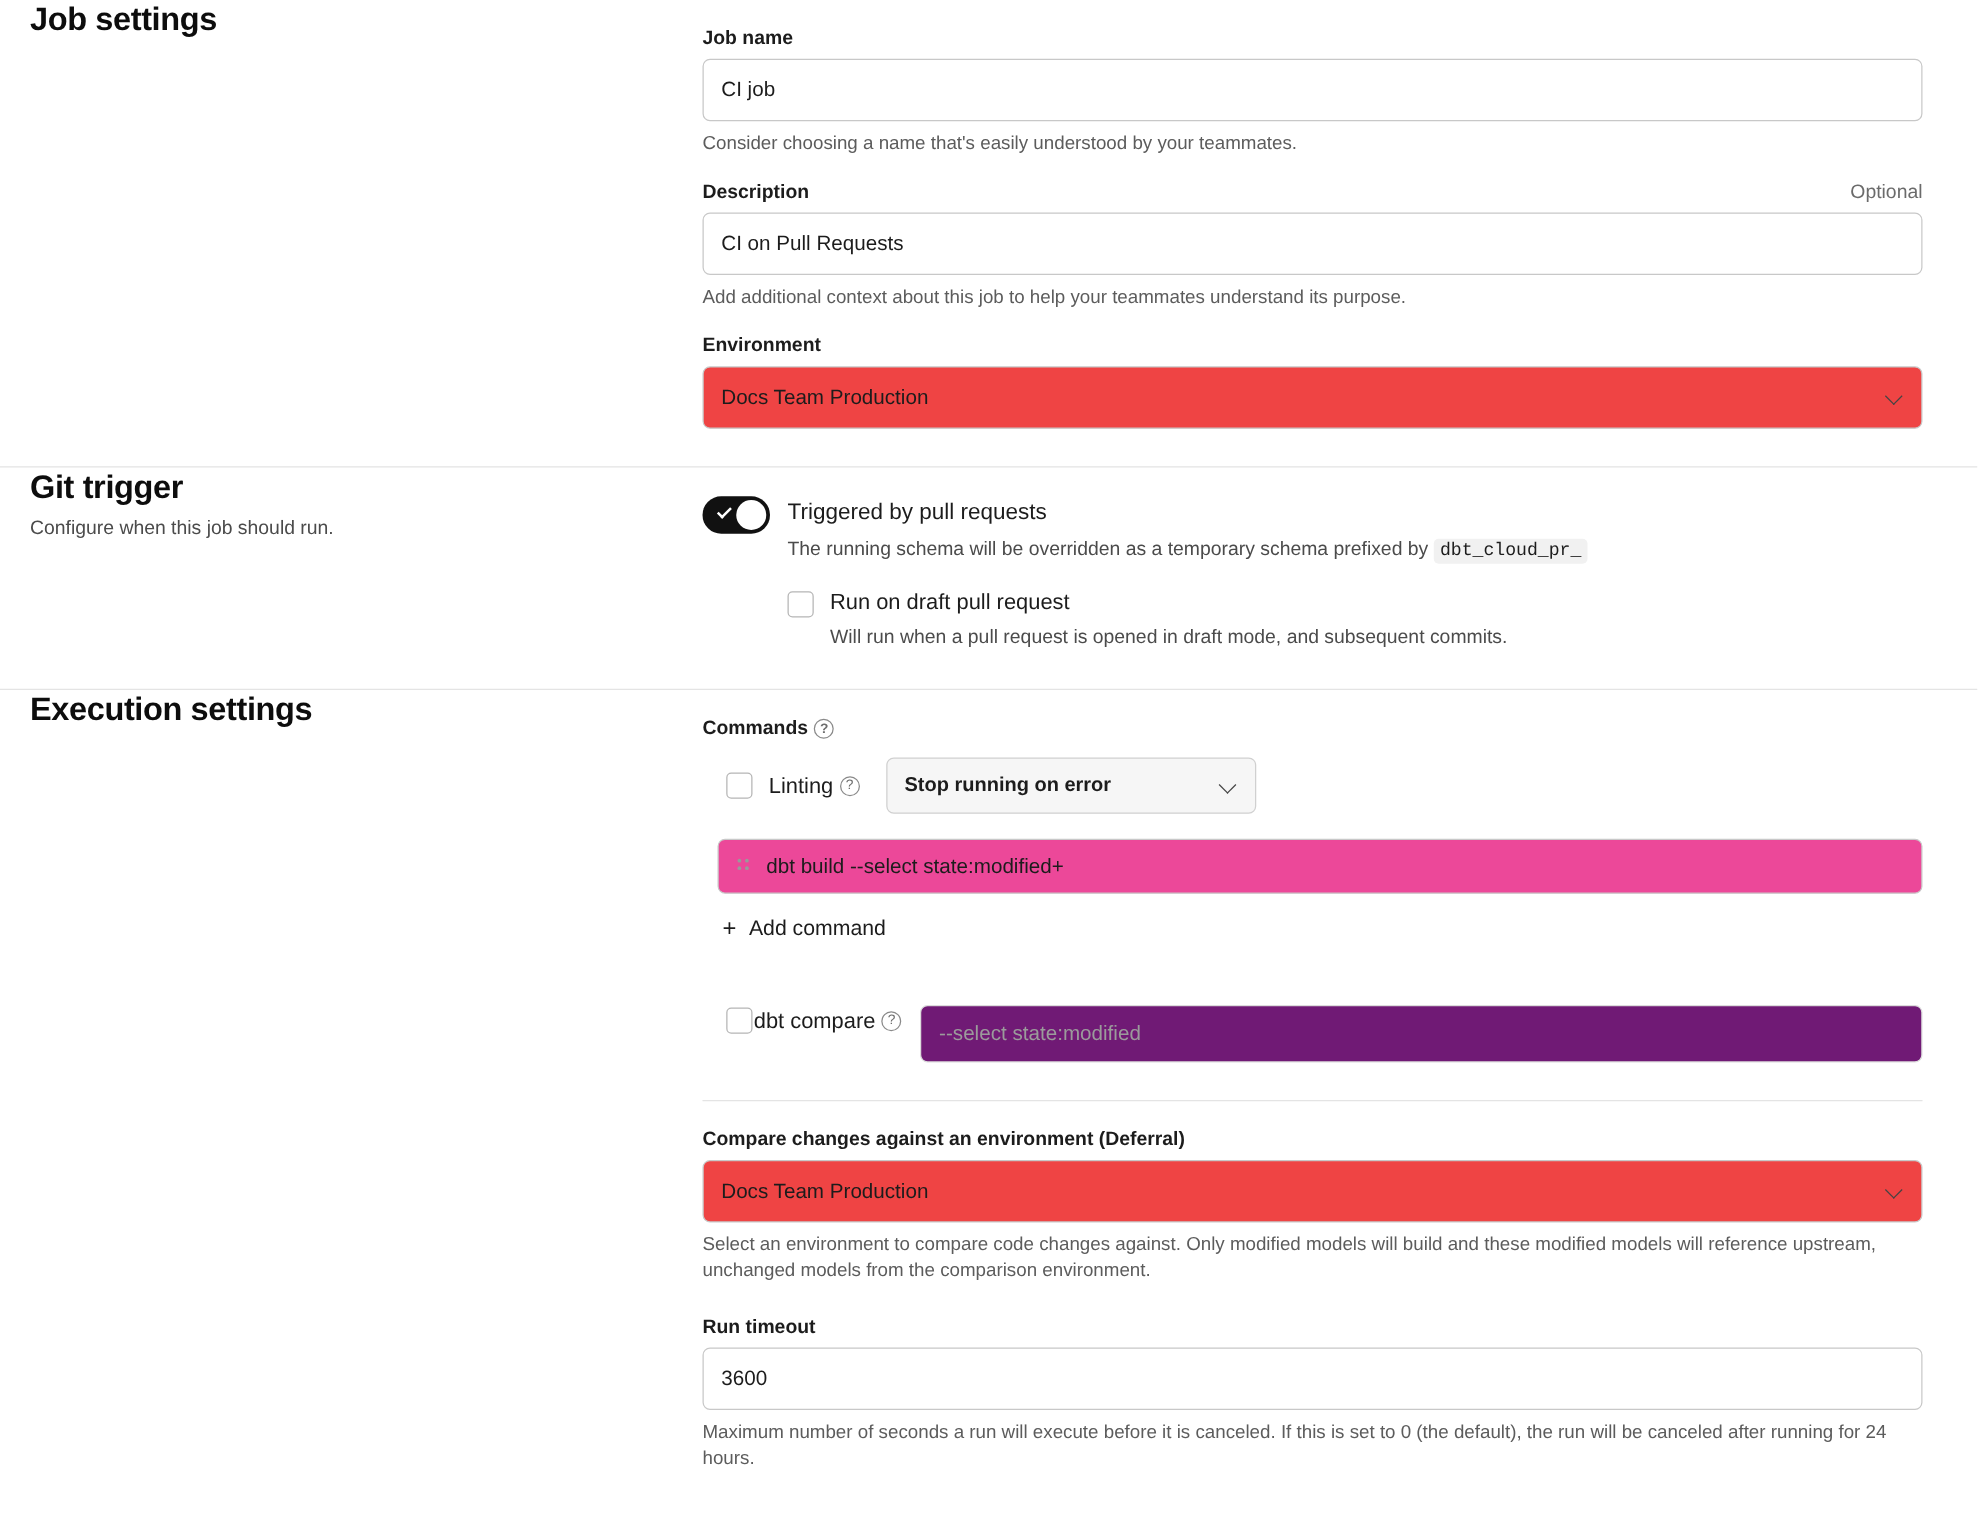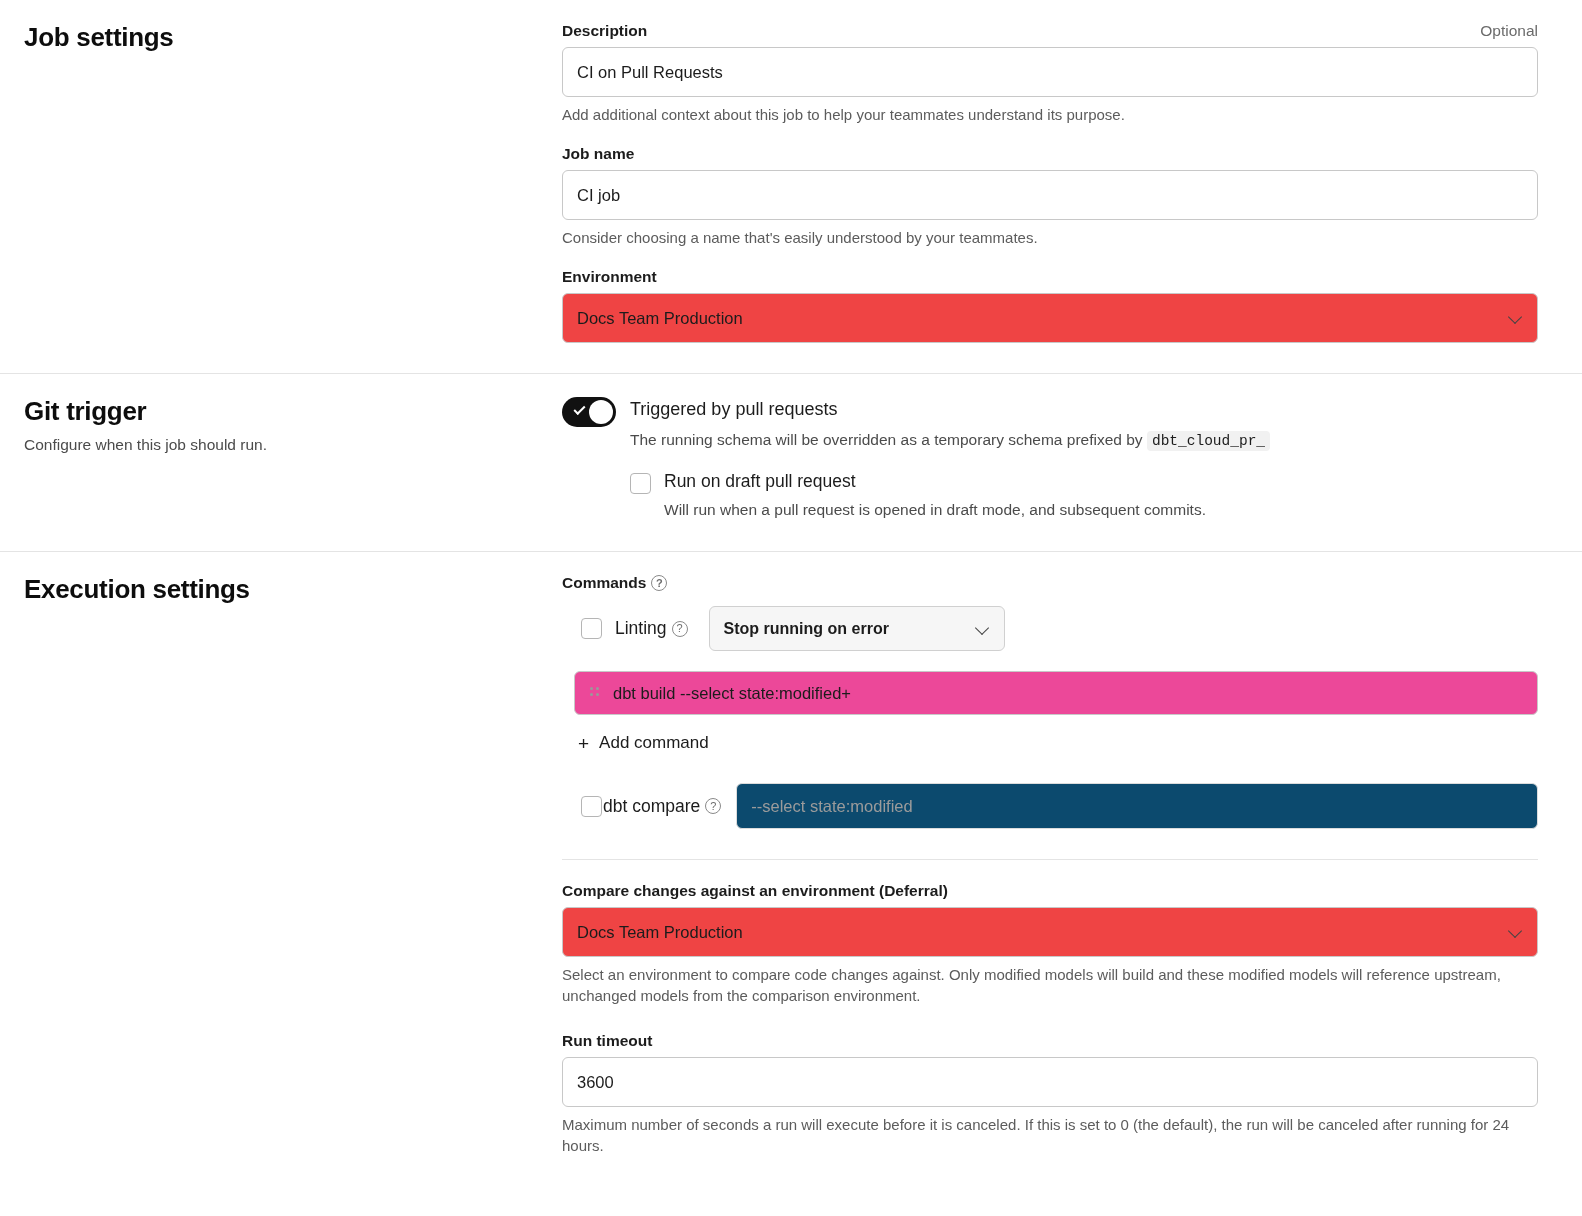--- a/index.html
+++ b/index.html
@@ -21,21 +21,20 @@
   }
   .section {
     display: flex;
     padding: 0 24px 0 24px;
     border-bottom: 1px solid #e4e4e4;
   }
   .section:last-child { border-bottom: none; }
   .section-left {
     width: 538px;
     flex: 0 0 538px;
-    padding-top: 22px;
     padding-bottom: 30px;
   }
   .section-right {
     flex: 1 1 auto;
     padding-top: 22px;
     padding-bottom: 30px;
     padding-right: 20px;
   }
   .section-title {
     font-size: 26px;
@@ -314,59 +313,60 @@
     font-size: 17.5px;
     display: flex;
     align-items: center;
     white-space: nowrap;
   }
   .disabled-input {
     flex: 1 1 auto;
     height: 46px;
     border: 1px solid #dcdcdc;
     border-radius: 6px;
-    background: #0c4a6e;
+    background: #701a75;
     display: flex;
     align-items: center;
     padding: 0 14px;
     font-size: 16.5px;
     color: #9b9b9b;
     margin-left: 14px;
+    margin-top: 21px;
   }
   .divider {
     border-top: 1px solid #e4e4e4;
     margin: 30px 0 22px 0;
   }
 </style>
 </head>
 <body>
 
 <div class="page">
 
   <div class="section">
     <div class="section-left">
       <h2 class="section-title">Job settings</h2>
     </div>
     <div class="section-right">
+
+      <div class="field">
+        <div class="field-label-row">
+          <span class="field-label">Job name</span>
+        </div>
+        <div class="text-input">CI job</div>
+        <div class="help-text">Consider choosing a name that's easily understood by your teammates.</div>
+      </div>
 
       <div class="field">
         <div class="field-label-row">
           <span class="field-label">Description</span>
           <span class="field-optional">Optional</span>
         </div>
         <div class="text-input">CI on Pull Requests</div>
         <div class="help-text">Add additional context about this job to help your teammates understand its purpose.</div>
-      </div>
-
-      <div class="field">
-        <div class="field-label-row">
-          <span class="field-label">Job name</span>
-        </div>
-        <div class="text-input">CI job</div>
-        <div class="help-text">Consider choosing a name that's easily understood by your teammates.</div>
       </div>
 
       <div class="field">
         <div class="field-label-row">
           <span class="field-label">Environment</span>
         </div>
         <div class="select">
           <span>Docs Team Production</span>
           <span class="chev"></span>
         </div>

